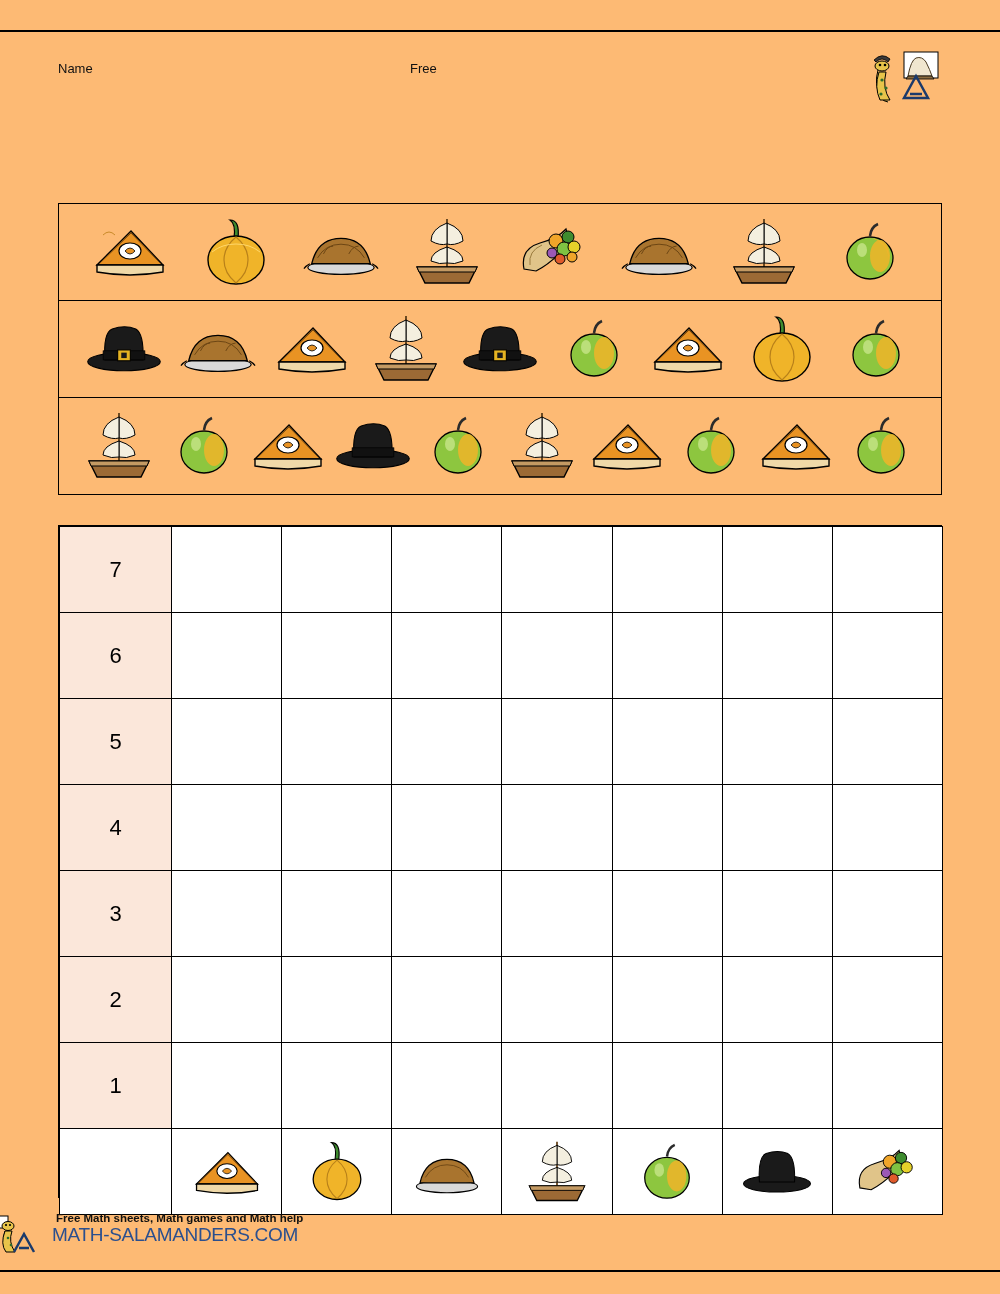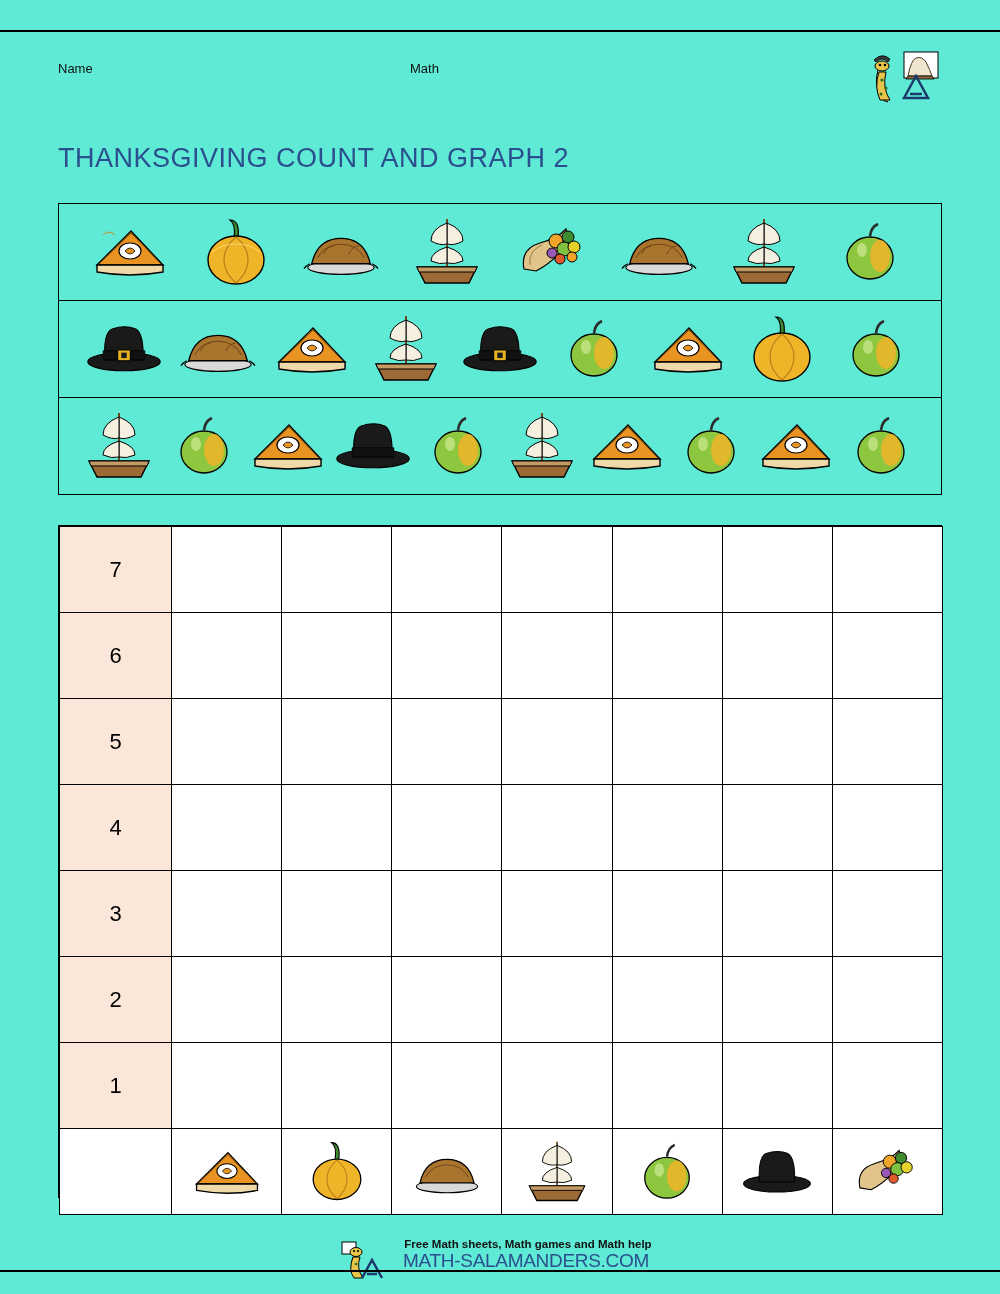--- a/index.html
+++ b/index.html
@@ -14,21 +14,21 @@
     position: relative;
     font-family: "Liberation Sans", sans-serif;
     color: #000;
     overflow: hidden;
   }
   .page {
     position: absolute;
     left: 0; top: 0;
     width: 1000px;
     height: 1294px;
-    background: #5eead4;
+    background: #fdba74;
   }
   .top-rule {
     position: absolute;
     left: 0; top: 30px;
     width: 1000px;
     height: 2px;
     background: #000;
   }
   .bottom-rule {
     position: absolute;
@@ -130,22 +130,22 @@
     width: 72px; height: 72px;
     margin: 0 auto;
     display: flex; align-items: center; justify-content: center;
   }
   td.corner { background: #fff; }
 
   
   .footer {
     position: absolute;
     left: 0; right: 0;
-    bottom: 22px;
-    text-align: center;
+    bottom: 48px;
+    text-align: left;
   }
   .footer .ftext {
     font-size: 11.5px;
     font-weight: bold;
     color: #111;
     margin-left: 56px;
   }
   .footer .fbrand {
     font-size: 19px;
     font-weight: normal;
@@ -164,21 +164,21 @@
   }
 </style>
 </head>
 <body>
 
 <div class="page">
 
   <div class="top-rule"></div>
 
   <div class="hdr-name">Name</div>
-  <div class="hdr-date">Math</div>
+  <div class="hdr-date">Free</div>
 
   <div class="logo-mark">
     <svg width="80" height="58" viewBox="0 0 80 58">
       <rect x="40" y="2" width="34" height="26" fill="#ffffff" stroke="#000" stroke-width="1"></rect>
       <path d="M44 26 Q47 10 52 8 Q58 6 62 12 Q66 20 68 26 Z" fill="#f0e6cf" stroke="#4a3a22" stroke-width="1"></path>
       <path d="M44 26 L68 26 L70 29 L42 29 Z" fill="#8a6b3f" stroke="#000" stroke-width="0.8"></path>
       <g>
         <ellipse cx="18" cy="16" rx="7" ry="5" fill="#e8c44a" stroke="#000" stroke-width="1"></ellipse>
         <path d="M11 12 q7 -10 14 -1" fill="none" stroke="#000" stroke-width="1"></path>
         <path d="M10 10 q8 -8 16 -1 l-2 3 q-6 -6 -12 0 z" fill="#3a3a3a" stroke="#000" stroke-width="0.8"></path>
@@ -188,21 +188,20 @@
         <circle cx="21" cy="15" r="1.3" fill="#000"></circle>
         <circle cx="18" cy="30" r="1.6" fill="#2d6b2d"></circle>
         <circle cx="22" cy="38" r="1.6" fill="#2d6b2d"></circle>
         <circle cx="17" cy="44" r="1.6" fill="#2d6b2d"></circle>
       </g>
       <path d="M40 48 L52 26 L64 48 Z" fill="none" stroke="#1b3a6b" stroke-width="2.5"></path>
       <path d="M46 44 L58 44" stroke="#1b3a6b" stroke-width="2.5"></path>
     </svg>
   </div>
 
-  <h1 class="title">THANKSGIVING COUNT AND GRAPH 2</h1>
 
   <div class="picbox">
 
     <div class="picrow">
       <div class="item">
         <svg width="78" height="62" viewBox="0 0 78 62">
           <path d="M6 44 L40 10 L72 44 Z" fill="#e99323" stroke="#000" stroke-width="1.4"></path>
           <path d="M6 44 L72 44 L72 51 Q39 57 6 51 Z" fill="#f0d9a8" stroke="#000" stroke-width="1.4"></path>
           <path d="M8 43 L40 12 L70 43" fill="none" stroke="#7a4a12" stroke-width="1"></path>
           <ellipse cx="39" cy="30" rx="11" ry="8" fill="#ffffff" stroke="#000" stroke-width="1.2"></ellipse>

